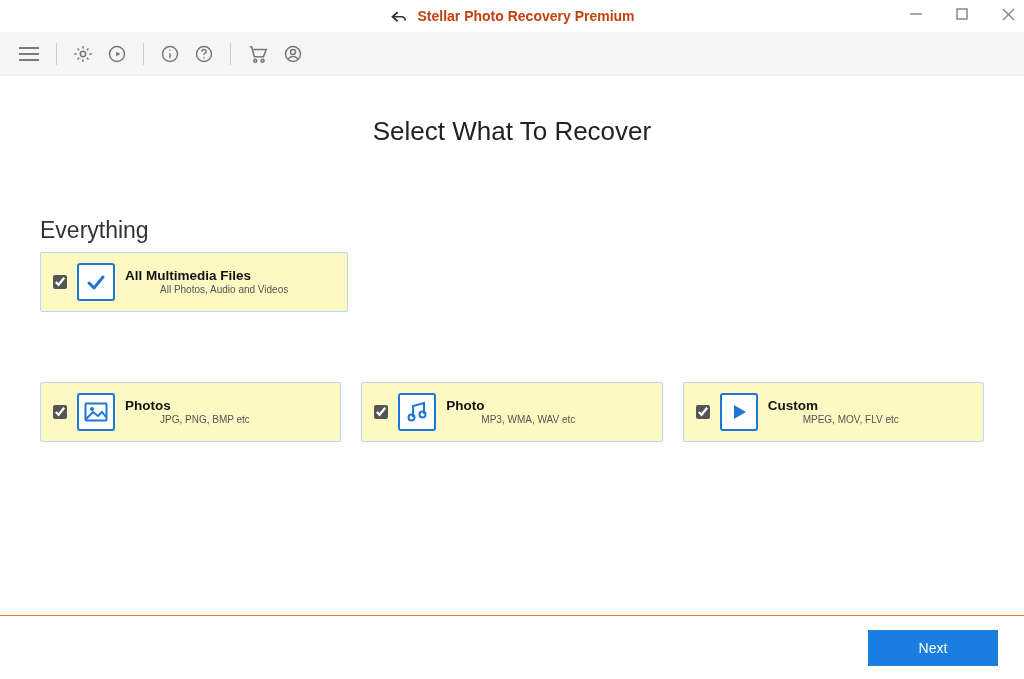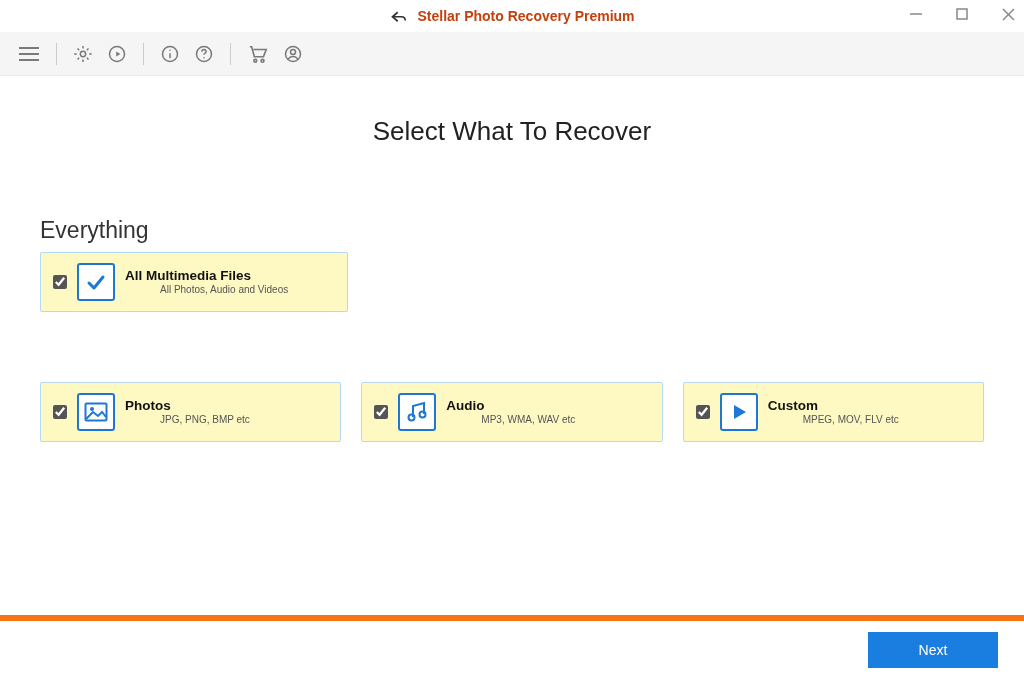--- a/index.html
+++ b/index.html
@@ -139,21 +139,21 @@
       white-space: nowrap;
       margin-left: 35px;
     }
 
     .footer {
       position: absolute;
       bottom: 0;
       left: 0;
       right: 0;
       height: 64px;
-      border-top: 6px solid #f97316;
+      border-top: 1px solid #f97316;
       display: flex;
       align-items: center;
       justify-content: flex-end;
       padding: 0 26px;
     }
     .next-btn {
       background: #1a7ee0;
       color: #fff;
       border: none;
       width: 130px;
@@ -285,21 +285,21 @@
     <div class="card custom-card">
       <input type="checkbox" checked="" style="">
       <span class="icon-box">
         <svg width="22" height="24" viewBox="0 0 22 24" fill="none" stroke="#1d77d6" stroke-width="2">
           <path d="M7 17 V6 L18 3 V14"></path>
           <circle cx="5.5" cy="17.5" r="3"></circle>
           <circle cx="16.5" cy="14.5" r="3"></circle>
         </svg>
       </span>
       <div class="card-text">
-        <span class="card-title">Audio</span>
+        <span class="card-title">Photo</span>
         <span class="card-sub">MP3, WMA, WAV etc</span>
       </div>
     </div>
 
     <div class="card custom-card">
       <input type="checkbox" checked="" style="">
       <span class="icon-box">
         <svg width="22" height="22" viewBox="0 0 22 22">
           <polygon points="6,4 18,11 6,18" fill="#1d77d6"></polygon>
         </svg>

